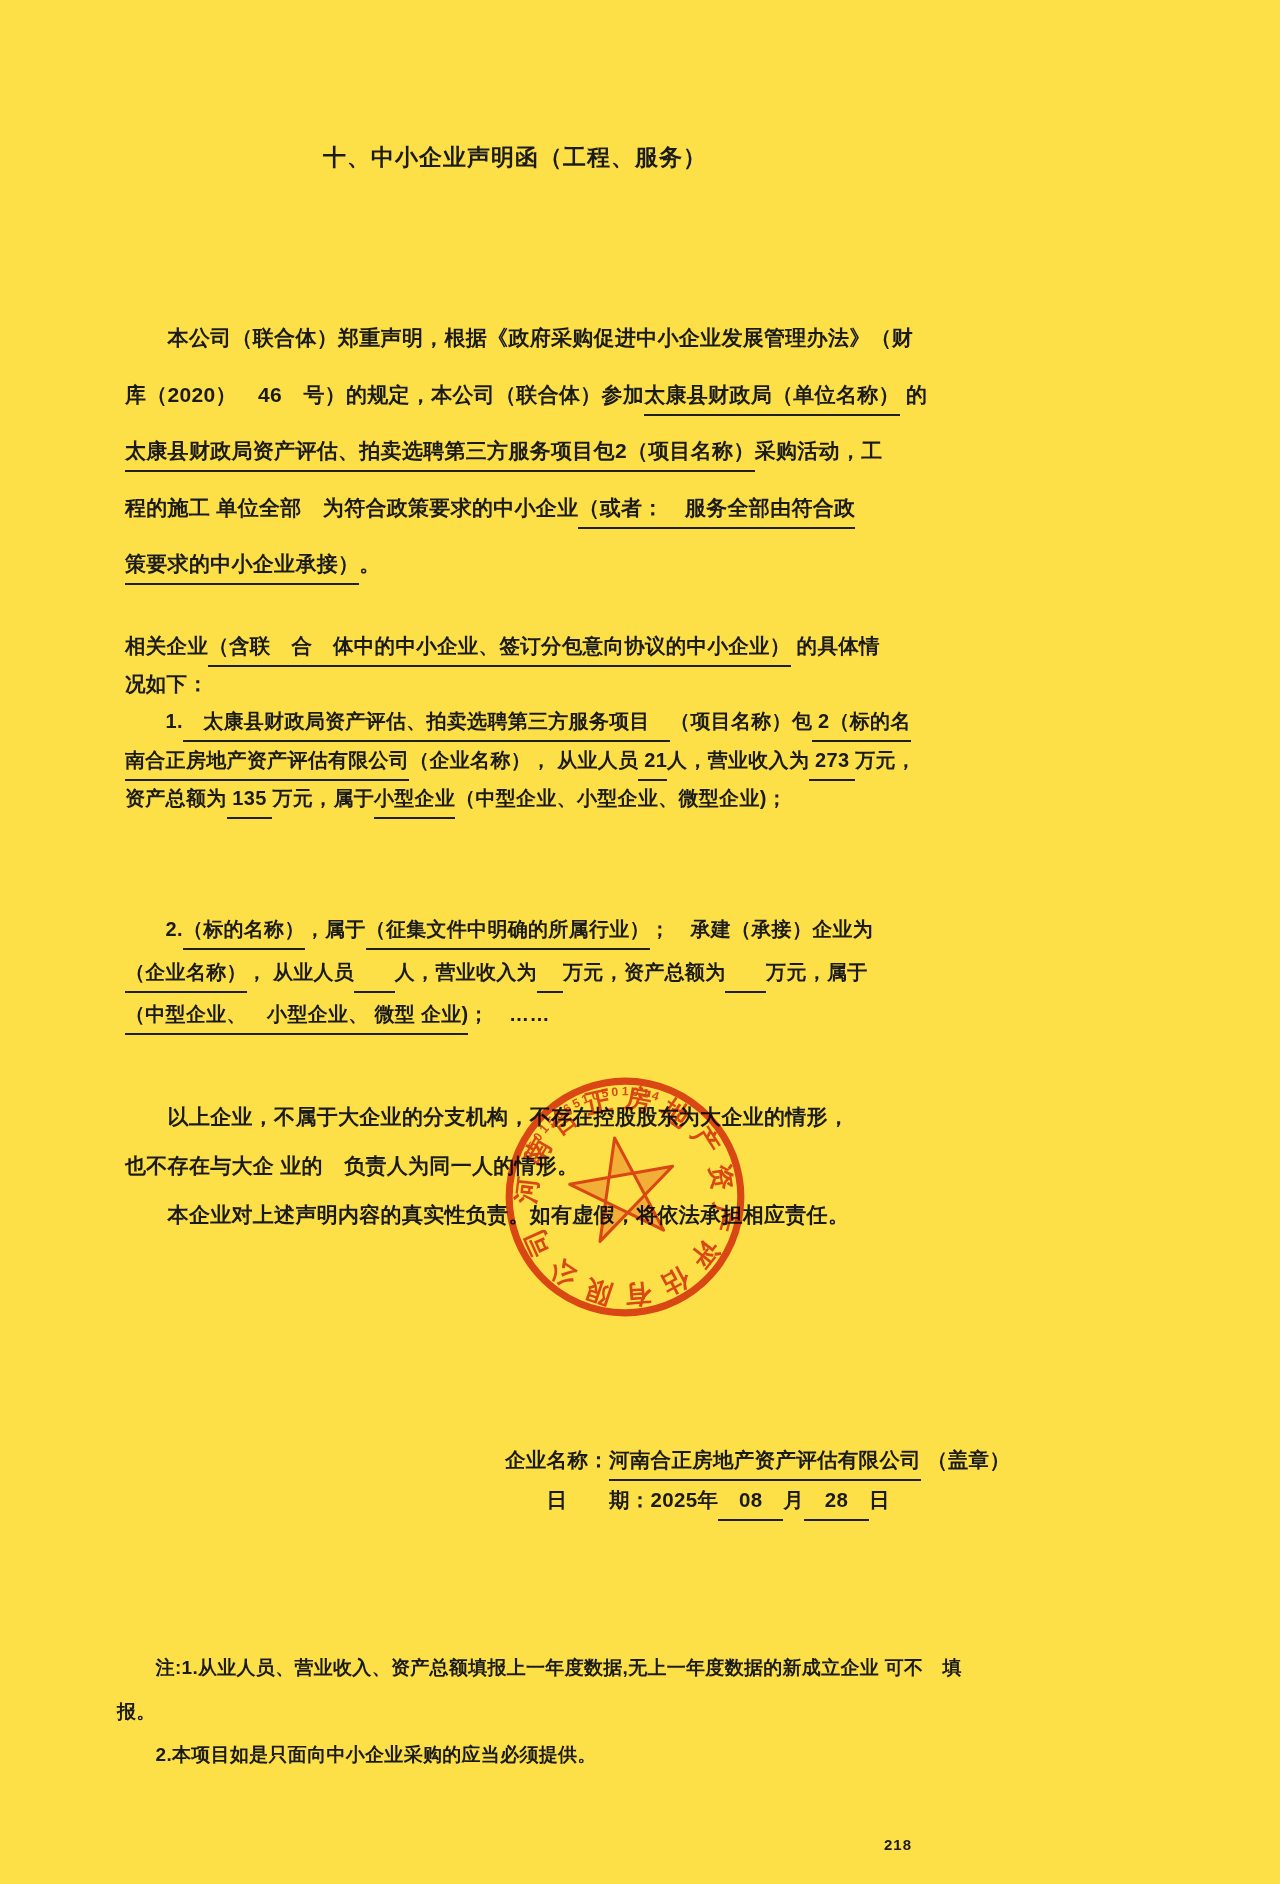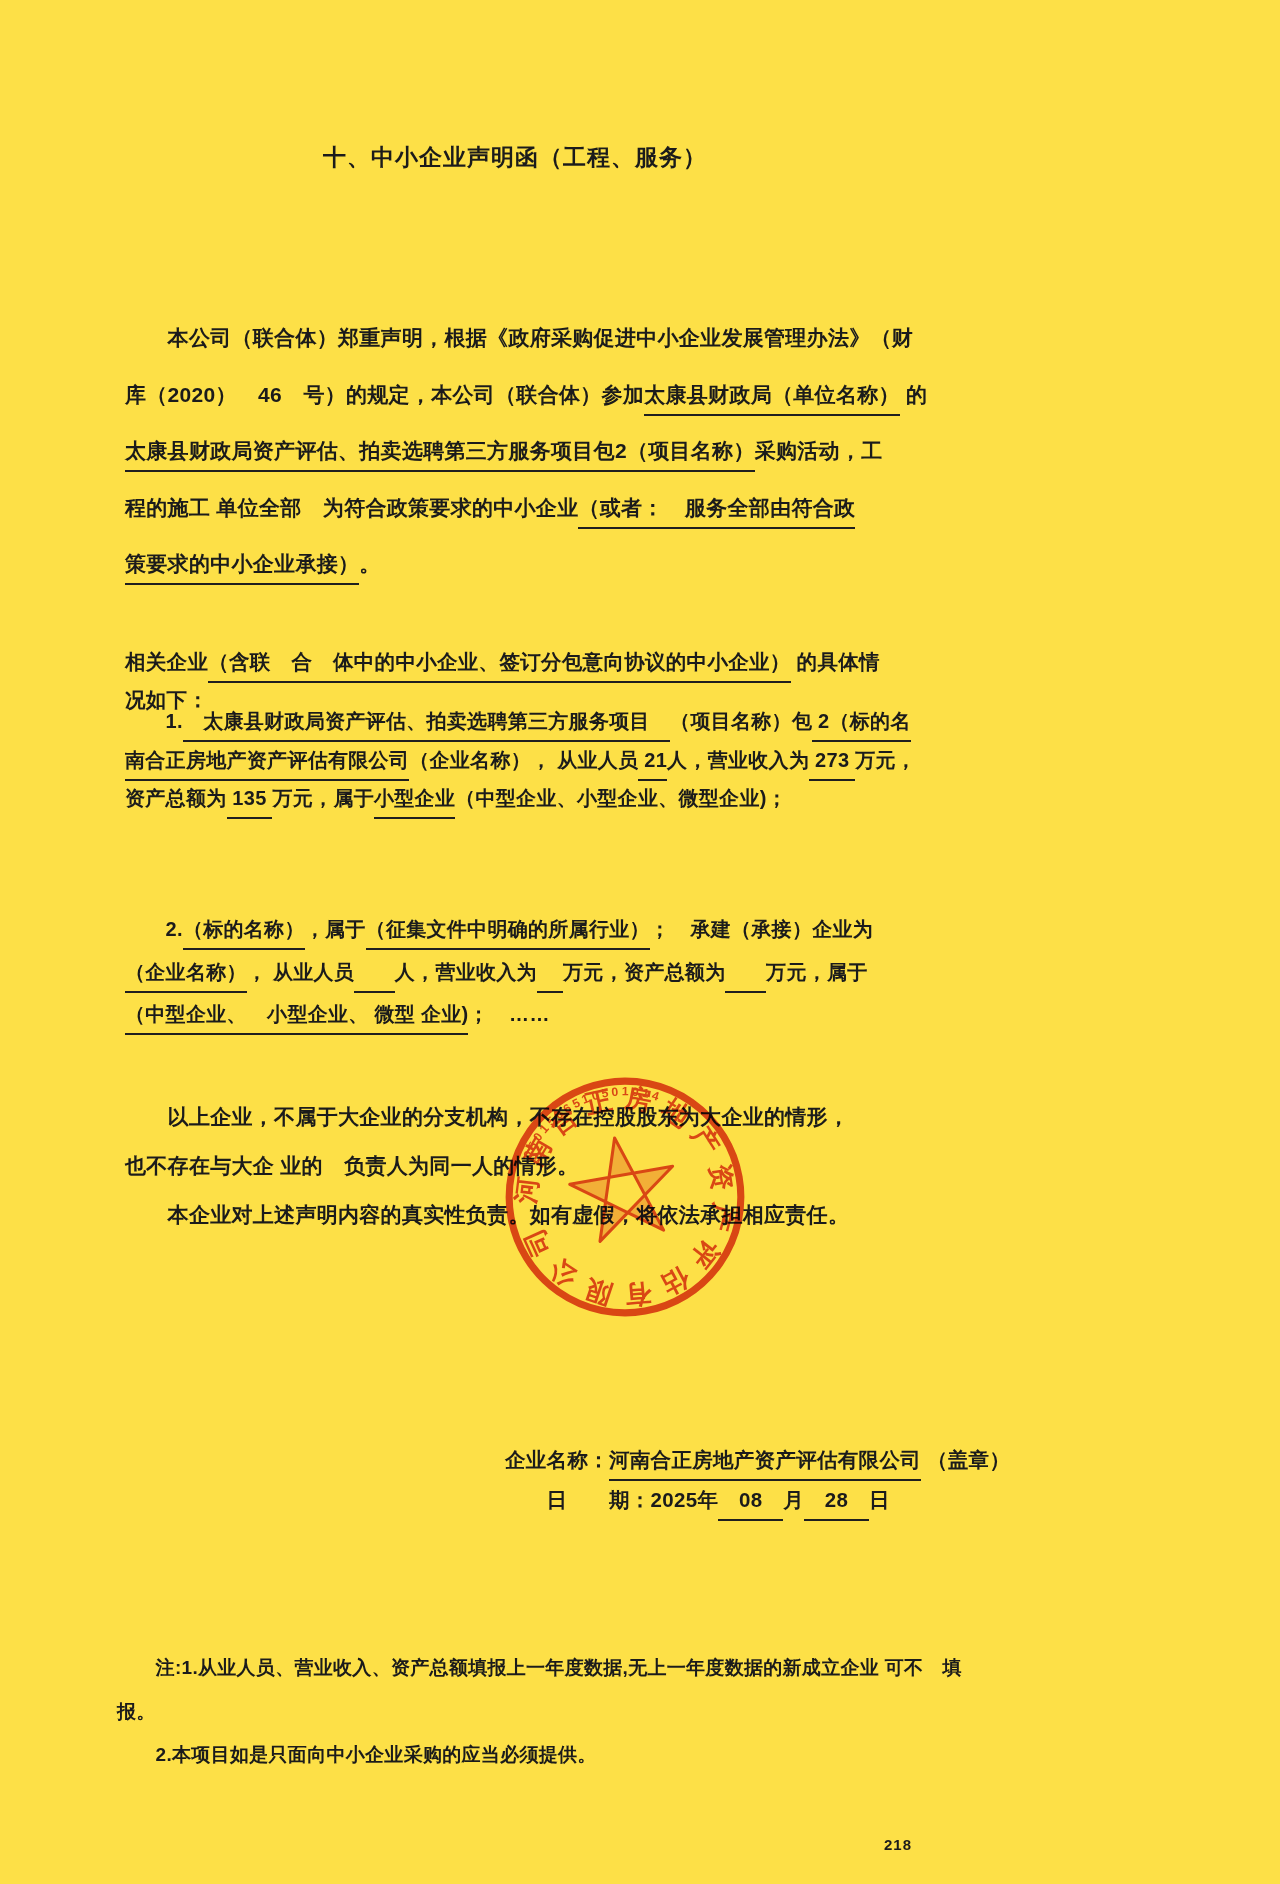--- a/index.html
+++ b/index.html
@@ -57,21 +57,21 @@
   <div id="doc-title">十、中小企业声明函（工程、服务）</div>
 
   <div id="doc-blocks">
       <div class="block" style="top: 310px; left: 125px; font-size: 21px; line-height: 56.5px;">
         <div class="line"><span>　　本公司（联合体）郑重声明，根据《政府采购促进中小企业发展管理办法》（财</span></div>
         <div class="line"><span>库（2020）　46　号）的规定，本公司（联合体）参加</span><span class="u">太康县财政局（单位名称）</span><span> 的</span></div>
         <div class="line"><span class="u">太康县财政局资产评估、拍卖选聘第三方服务项目包2（项目名称）</span><span>采购活动，工</span></div>
         <div class="line"><span>程的施工 单位全部　为符合政策要求的中小企业</span><span class="u">（或者：　服务全部由符合政</span></div>
         <div class="line"><span class="u">策要求的中小企业承接）</span><span>。</span></div>
       </div>
-      <div class="block" style="top: 643px; left: 125px; font-size: 20.5px; line-height: 38px;">
+      <div class="block" style="top: 627px; left: 125px; font-size: 20.5px; line-height: 38px;">
         <div class="line"><span>相关企业</span><span class="u">（含联　合　体中的中小企业、签订分包意向协议的中小企业）</span><span> 的具体情</span></div>
         <div class="line"><span>况如下：</span></div>
       </div>
       <div class="block" style="top: 702px; left: 125px; font-size: 20px; line-height: 38.7px;">
         <div class="line"><span>　　1.</span><span class="u">　太康县财政局资产评估、拍卖选聘第三方服务项目　</span><span>（项目名称）包</span><span class="u"> 2（标的名</span></div>
         <div class="line"><span class="u">南合正房地产资产评估有限公司</span><span>（企业名称）， 从业人员</span><span class="u"> 21</span><span>人，营业收入为</span><span class="u"> 273 </span><span>万元，</span></div>
         <div class="line"><span>资产总额为</span><span class="u"> 135 </span><span>万元，属于</span><span class="u">小型企业</span><span>（中型企业、小型企业、微型企业)；</span></div>
       </div>
       <div class="block" style="top: 908px; left: 125px; font-size: 20px; line-height: 42.5px;">
         <div class="line"><span>　　2.</span><span class="u">（标的名称）</span><span>，属于</span><span class="u">（征集文件中明确的所属行业）</span><span>；　承建（承接）企业为</span></div>

